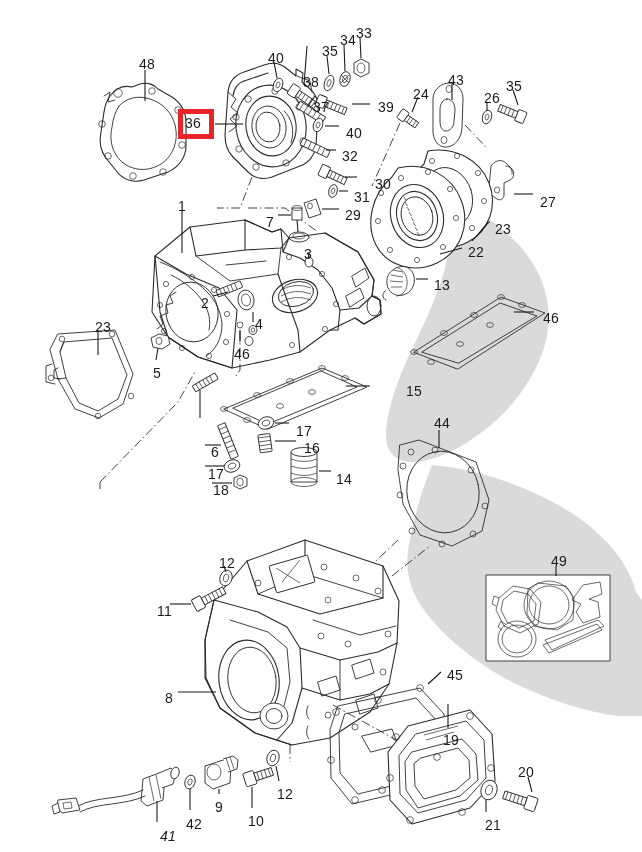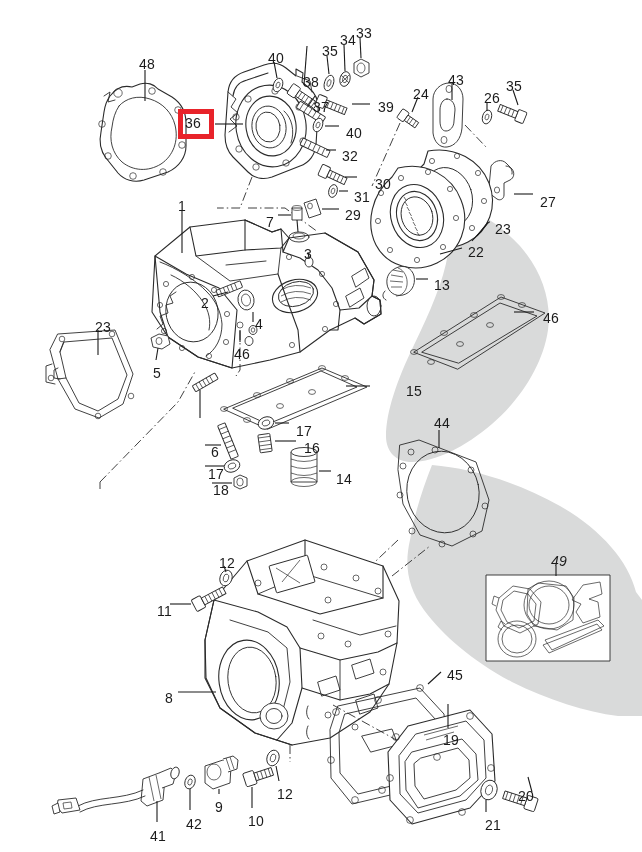--- a/index.html
+++ b/index.html
@@ -606,21 +606,21 @@
     <div class="lbl" style="left: 219px; top: 556px;">12</div>
     <div class="lbl" style="left: 277px; top: 787px;">12</div>
     <div class="lbl" style="left: 434px; top: 278px;">13</div>
     <div class="lbl" style="left: 336px; top: 472px;">14</div>
     <div class="lbl" style="left: 379px; top: 384px; margin-left: 27px;">15</div>
     <div class="lbl" style="left: 304px; top: 441px;">16</div>
     <div class="lbl" style="left: 296px; top: 424px;">17</div>
     <div class="lbl" style="left: 208px; top: 467px;">17</div>
     <div class="lbl" style="left: 213px; top: 483px;">18</div>
     <div class="lbl" style="left: 443px; top: 705px; margin-top: 28px;">19</div>
-    <div class="lbl" style="left: 518px; top: 765px; margin-top: 24px;">20</div>
+    <div class="lbl" style="left: 518px; top: 765px;">20</div>
     <div class="lbl" style="left: 485px; top: 818px;">21</div>
     <div class="lbl" style="left: 468px; top: 245px;">22</div>
     <div class="lbl" style="left: 495px; top: 222px;">23</div>
     <div class="lbl" style="left: 413px; top: 87px;">24</div>
     <div class="lbl" style="left: 506px; top: 79px;">35</div>
     <div class="lbl" style="left: 484px; top: 91px;">26</div>
     <div class="lbl" style="left: 540px; top: 195px;">27</div>
     <div class="lbl" style="left: 234px; top: 347px;">46</div>
     <div class="lbl" style="left: 345px; top: 208px;">29</div>
     <div class="lbl" style="left: 363px; top: 177px; margin-left: 12px;">30</div>
@@ -628,22 +628,22 @@
     <div class="lbl" style="left: 342px; top: 149px;">32</div>
     <div class="lbl" style="left: 356px; top: 26px;">33</div>
     <div class="lbl" style="left: 340px; top: 33px;">34</div>
     <div class="lbl" style="left: 322px; top: 44px;">35</div>
     <div class="lbl" style="left: 185px; top: 116px;">36</div>
     <div class="lbl" style="left: 313px; top: 100px;">37</div>
     <div class="lbl" style="left: 303px; top: 34px; margin-top: 41px;">38</div>
     <div class="lbl" style="left: 378px; top: 100px;">39</div>
     <div class="lbl" style="left: 268px; top: 51px;">40</div>
     <div class="lbl" style="left: 346px; top: 126px;">40</div>
-    <div class="lbl" style="left: 150px; top: 829px;">41</div>
+    <div class="lbl" style="left: 160px; top: 829px; font-style: italic;">41</div>
     <div class="lbl" style="left: 186px; top: 817px;">42</div>
     <div class="lbl" style="left: 448px; top: 73px;">43</div>
     <div class="lbl" style="left: 434px; top: 416px;">44</div>
     <div class="lbl" style="left: 447px; top: 668px;">45</div>
     <div class="lbl" style="left: 543px; top: 311px;">46</div>
     <div class="lbl" style="left: 95px; top: 320px;">23</div>
     <div class="lbl" style="left: 139px; top: 57px; text-align: center;">48</div>
-    <div class="lbl" style="left: 551px; top: 554px; font-style: italic;">49</div>
+    <div class="lbl" style="left: 551px; top: 554px;">49</div>
   </div>
 
 </body></html>

